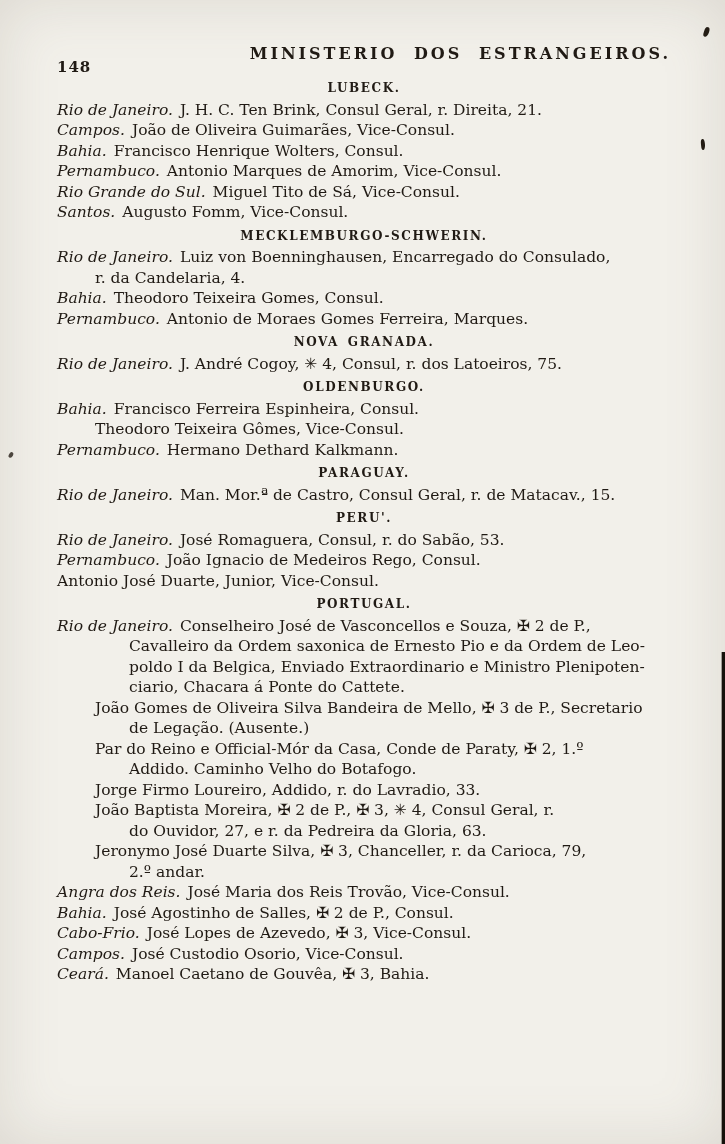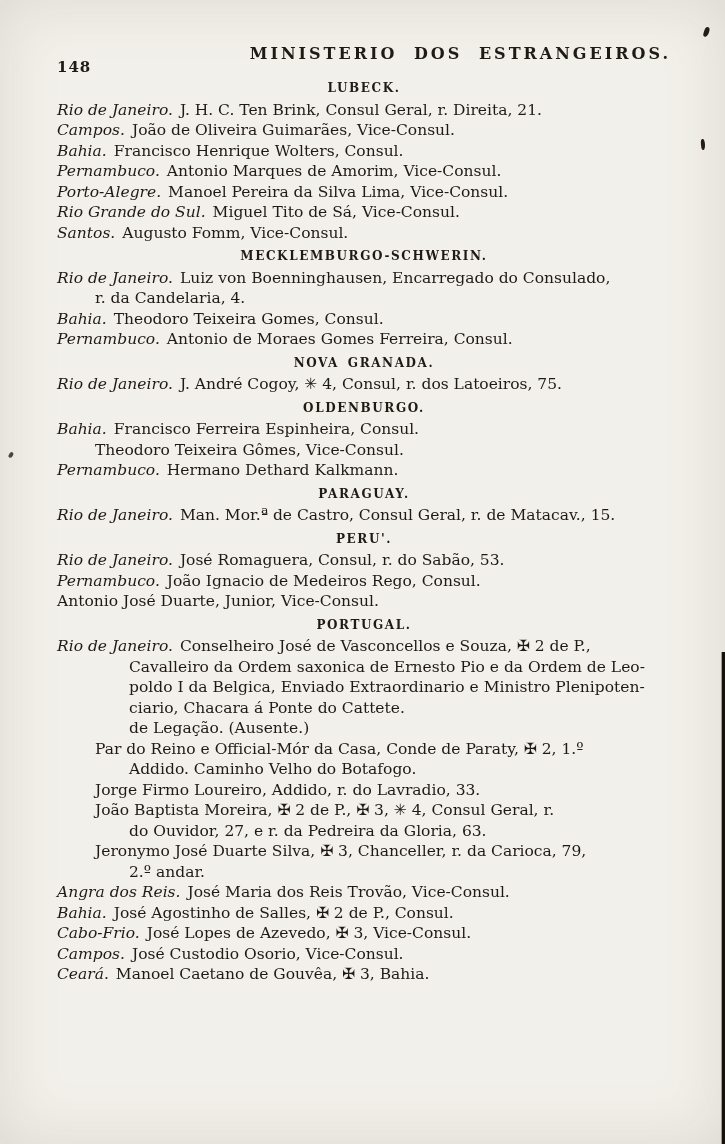--- a/index.html
+++ b/index.html
@@ -61,30 +61,29 @@
     <span class="page-number">148</span>
     <div class="page-title">MINISTERIO DOS ESTRANGEIROS.</div>
   </div>
   <div id="sections">
       <div class="section">
         <div class="section-title">LUBECK.</div>
         <div class="line indent-0"><span class="place">Rio de Janeiro.</span><span class="rest">J. H. C. Ten Brink, Consul Geral, r. Direita, 21.</span></div>
         <div class="line indent-0"><span class="place">Campos.</span><span class="rest">João de Oliveira Guimarães, Vice-Consul.</span></div>
         <div class="line indent-0"><span class="place">Bahia.</span><span class="rest">Francisco Henrique Wolters, Consul.</span></div>
         <div class="line indent-0"><span class="place">Pernambuco.</span><span class="rest">Antonio Marques de Amorim, Vice-Consul.</span></div>
-        <div class="line indent-0"><span class="place">Porto-Alegre.</span><span class="rest">Manoel Pereira da Silva Lima, Vice-Consul.</span></div>
         <div class="line indent-0"><span class="place">Rio Grande do Sul.</span><span class="rest">Miguel Tito de Sá, Vice-Consul.</span></div>
         <div class="line indent-0"><span class="place">Santos.</span><span class="rest">Augusto Fomm, Vice-Consul.</span></div>
       </div>
       <div class="section">
         <div class="section-title">MECKLEMBURGO-SCHWERIN.</div>
         <div class="line indent-0"><span class="place">Rio de Janeiro.</span><span class="rest">Luiz von Boenninghausen, Encarregado do Consulado,</span></div>
         <div class="line indent-1"><span class="rest">r. da Candelaria, 4.</span></div>
         <div class="line indent-0"><span class="place">Bahia.</span><span class="rest">Theodoro Teixeira Gomes, Consul.</span></div>
-        <div class="line indent-0"><span class="place">Pernambuco.</span><span class="rest">Antonio de Moraes Gomes Ferreira, Consul.</span></div>
+        <div class="line indent-0"><span class="place">Pernambuco.</span><span class="rest">Antonio de Moraes Gomes Ferreira, Marques.</span></div>
       </div>
       <div class="section">
         <div class="section-title">NOVA GRANADA.</div>
         <div class="line indent-0"><span class="place">Rio de Janeiro.</span><span class="rest">J. André Cogoy, ✳ 4, Consul, r. dos Latoeiros, 75.</span></div>
       </div>
       <div class="section">
         <div class="section-title">OLDENBURGO.</div>
         <div class="line indent-0"><span class="place">Bahia.</span><span class="rest">Francisco Ferreira Espinheira, Consul.</span></div>
         <div class="line indent-1"><span class="rest">Theodoro Teixeira Gômes, Vice-Consul.</span></div>
         <div class="line indent-0"><span class="place">Pernambuco.</span><span class="rest">Hermano Dethard Kalkmann.</span></div>
@@ -98,20 +97,21 @@
         <div class="line indent-0"><span class="place">Rio de Janeiro.</span><span class="rest">José Romaguera, Consul, r. do Sabão, 53.</span></div>
         <div class="line indent-0"><span class="place">Pernambuco.</span><span class="rest">João Ignacio de Medeiros Rego, Consul.</span></div>
         <div class="line indent-0"><span class="rest">Antonio José Duarte, Junior, Vice-Consul.</span></div>
       </div>
       <div class="section">
         <div class="section-title">PORTUGAL.</div>
         <div class="line indent-0"><span class="place">Rio de Janeiro.</span><span class="rest">Conselheiro José de Vasconcellos e Souza, ✠ 2 de P.,</span></div>
         <div class="line indent-2"><span class="rest">Cavalleiro da Ordem saxonica de Ernesto Pio e da Ordem de Leo-</span></div>
         <div class="line indent-2"><span class="rest">poldo I da Belgica, Enviado Extraordinario e Ministro Plenipoten-</span></div>
         <div class="line indent-2"><span class="rest">ciario, Chacara á Ponte do Cattete.</span></div>
+        <div class="line indent-1"><span class="rest">João Gomes de Oliveira Silva Bandeira de Mello, ✠ 3 de P., Secretario</span></div>
         <div class="line indent-2"><span class="rest">de Legação. (Ausente.)</span></div>
         <div class="line indent-1"><span class="rest">Par do Reino e Official-Mór da Casa, Conde de Paraty, ✠ 2, 1.º</span></div>
         <div class="line indent-2"><span class="rest">Addido. Caminho Velho do Botafogo.</span></div>
         <div class="line indent-1"><span class="rest">Jorge Firmo Loureiro, Addido, r. do Lavradio, 33.</span></div>
         <div class="line indent-1"><span class="rest">João Baptista Moreira, ✠ 2 de P., ✠ 3, ✳ 4, Consul Geral, r.</span></div>
         <div class="line indent-2"><span class="rest">do Ouvidor, 27, e r. da Pedreira da Gloria, 63.</span></div>
         <div class="line indent-1"><span class="rest">Jeronymo José Duarte Silva, ✠ 3, Chanceller, r. da Carioca, 79,</span></div>
         <div class="line indent-2"><span class="rest">2.º andar.</span></div>
         <div class="line indent-0"><span class="place">Angra dos Reis.</span><span class="rest">José Maria dos Reis Trovão, Vice-Consul.</span></div>
         <div class="line indent-0"><span class="place">Bahia.</span><span class="rest">José Agostinho de Salles, ✠ 2 de P., Consul.</span></div>

